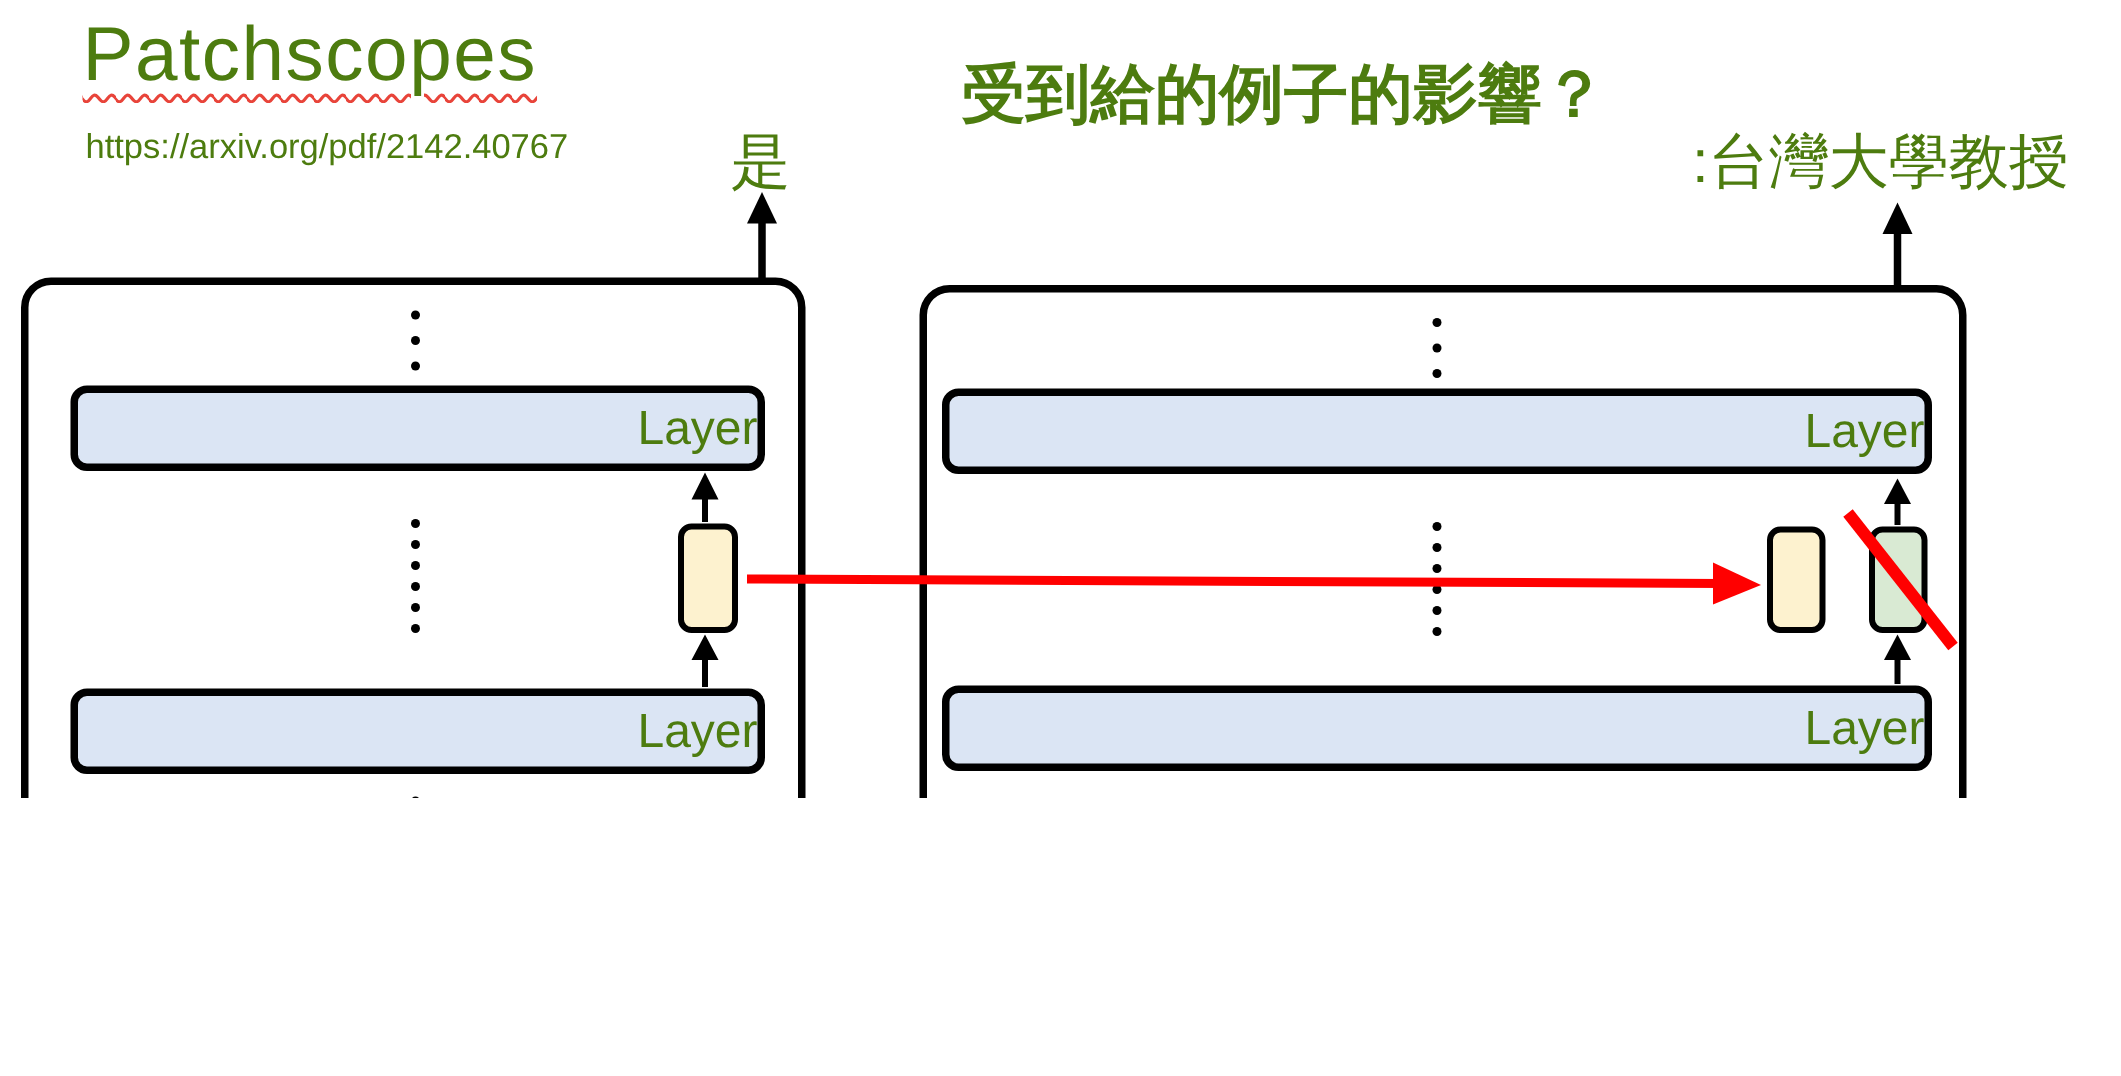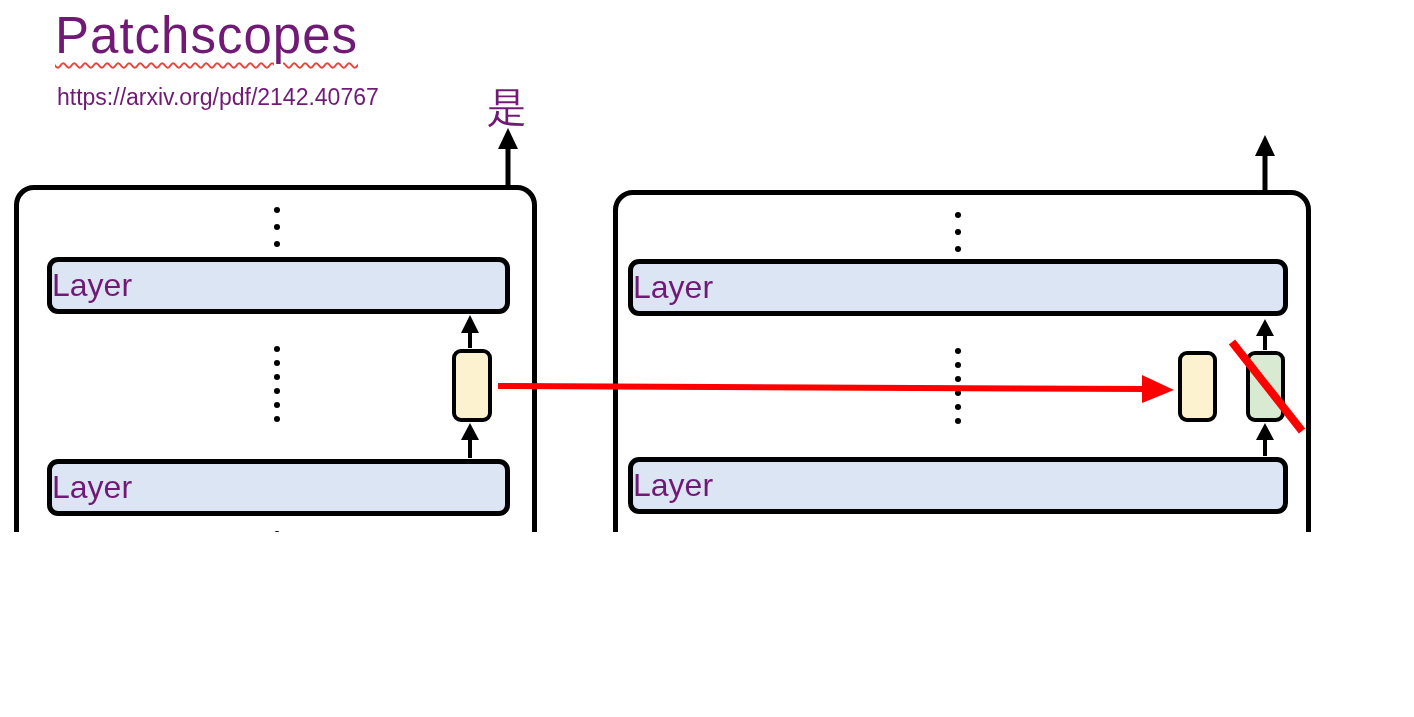--- a/index.html
+++ b/index.html
@@ -1,18 +1,18 @@
 <!DOCTYPE html>
 <html><head>
 <meta charset="utf-8">
 <style>
   html,body { margin:0; padding:0; background:#ffffff; }
   .slide {
     position:relative; width:1414px; height:532px; background:#ffffff;
-    font-family:"Liberation Sans", sans-serif; color:#701a75; overflow:hidden;
+    font-family:"Liberation Sans", sans-serif; color:#4d7c0f; overflow:hidden;
   }
 
   .title {
     position:absolute; left:55px; top:8px; font-size:51px; line-height:1.1;
     letter-spacing:1px; font-weight:400; margin:0;
     text-decoration-line:underline; text-decoration-style:wavy;
     text-decoration-color:#e8443a; text-decoration-thickness:2px;
     text-underline-offset:9px;
   }
   .url { position:absolute; left:57px; top:84px; font-size:23px; }
@@ -24,21 +24,21 @@
   .model-box {
     position:absolute; box-sizing:border-box; background:#ffffff;
     border:5px solid #000; border-radius:20px;
   }
   .model-left  { left:14px;  top:185px; width:523px; height:406px; }
   .model-right { left:613px; top:190px; width:698px; height:405px; }
 
   .layer {
     position:absolute; box-sizing:border-box; background:#dbe5f4;
     border:5px solid #000; border-radius:11px;
-    display:flex; align-items:center; justify-content:flex-start;
+    display:flex; align-items:center; justify-content:flex-end;
     font-size:32px;
   }
 
   .token {
     position:absolute; box-sizing:border-box;
     border:4px solid #000; border-radius:9px;
   }
   .token.src { background:#fdf2cf; }
   .token.tgt { background:#d9ead3; }
 
@@ -58,21 +58,23 @@
   .overlay { position:absolute; left:0; top:0; width:1414px; height:717px; pointer-events:none; }
 </style>
 </head>
 <body>
 
 <div class="slide">
 
   <h1 class="title">Patchscopes</h1>
   <div class="url">https://arxiv.org/pdf/2142.40767</div>
 
+  <div class="heading">受到給的例子的影響？</div>
   <div class="out-label-left">是</div>
+  <div class="out-label-right">:台灣大學教授</div>
 
   <div class="model-box model-left">
     <div class="dots d3" style="left:255px; top:17px;">
         <i></i>
         <i></i>
         <i></i>
       </div>
     <div class="layer" style="left:28px; top:67px; width:463px; height:57px;">
       <span>Layer</span>
     </div>

